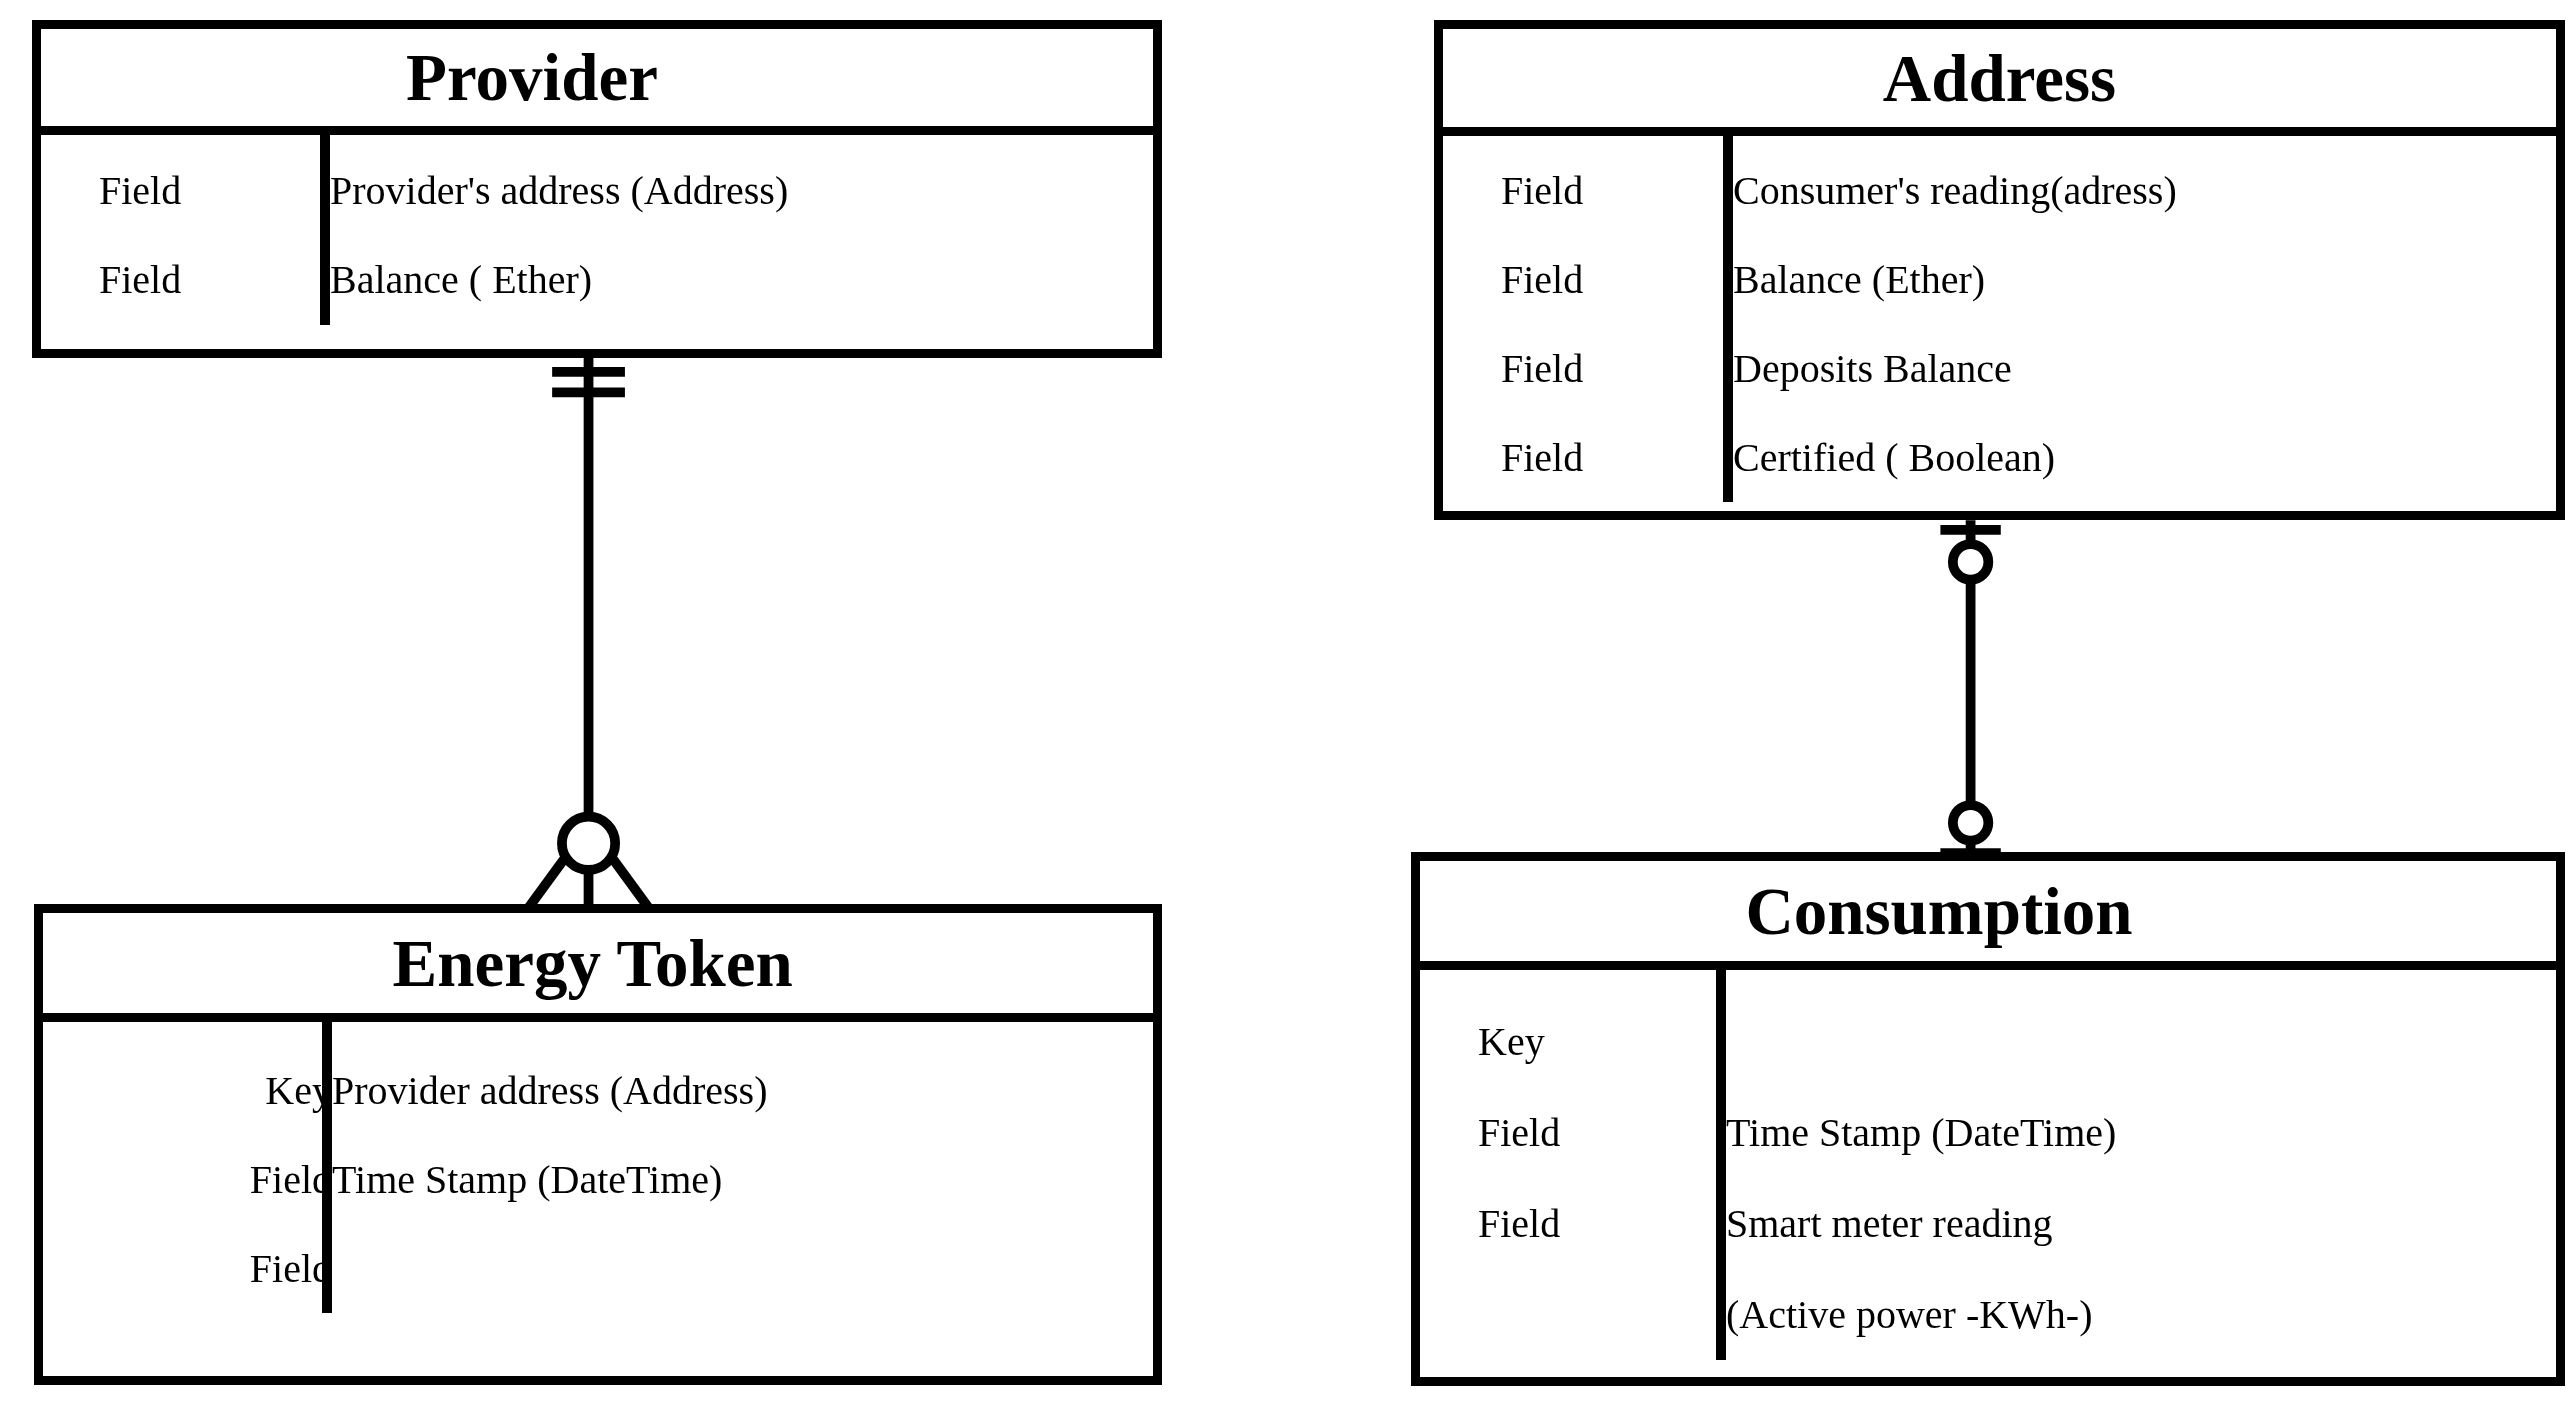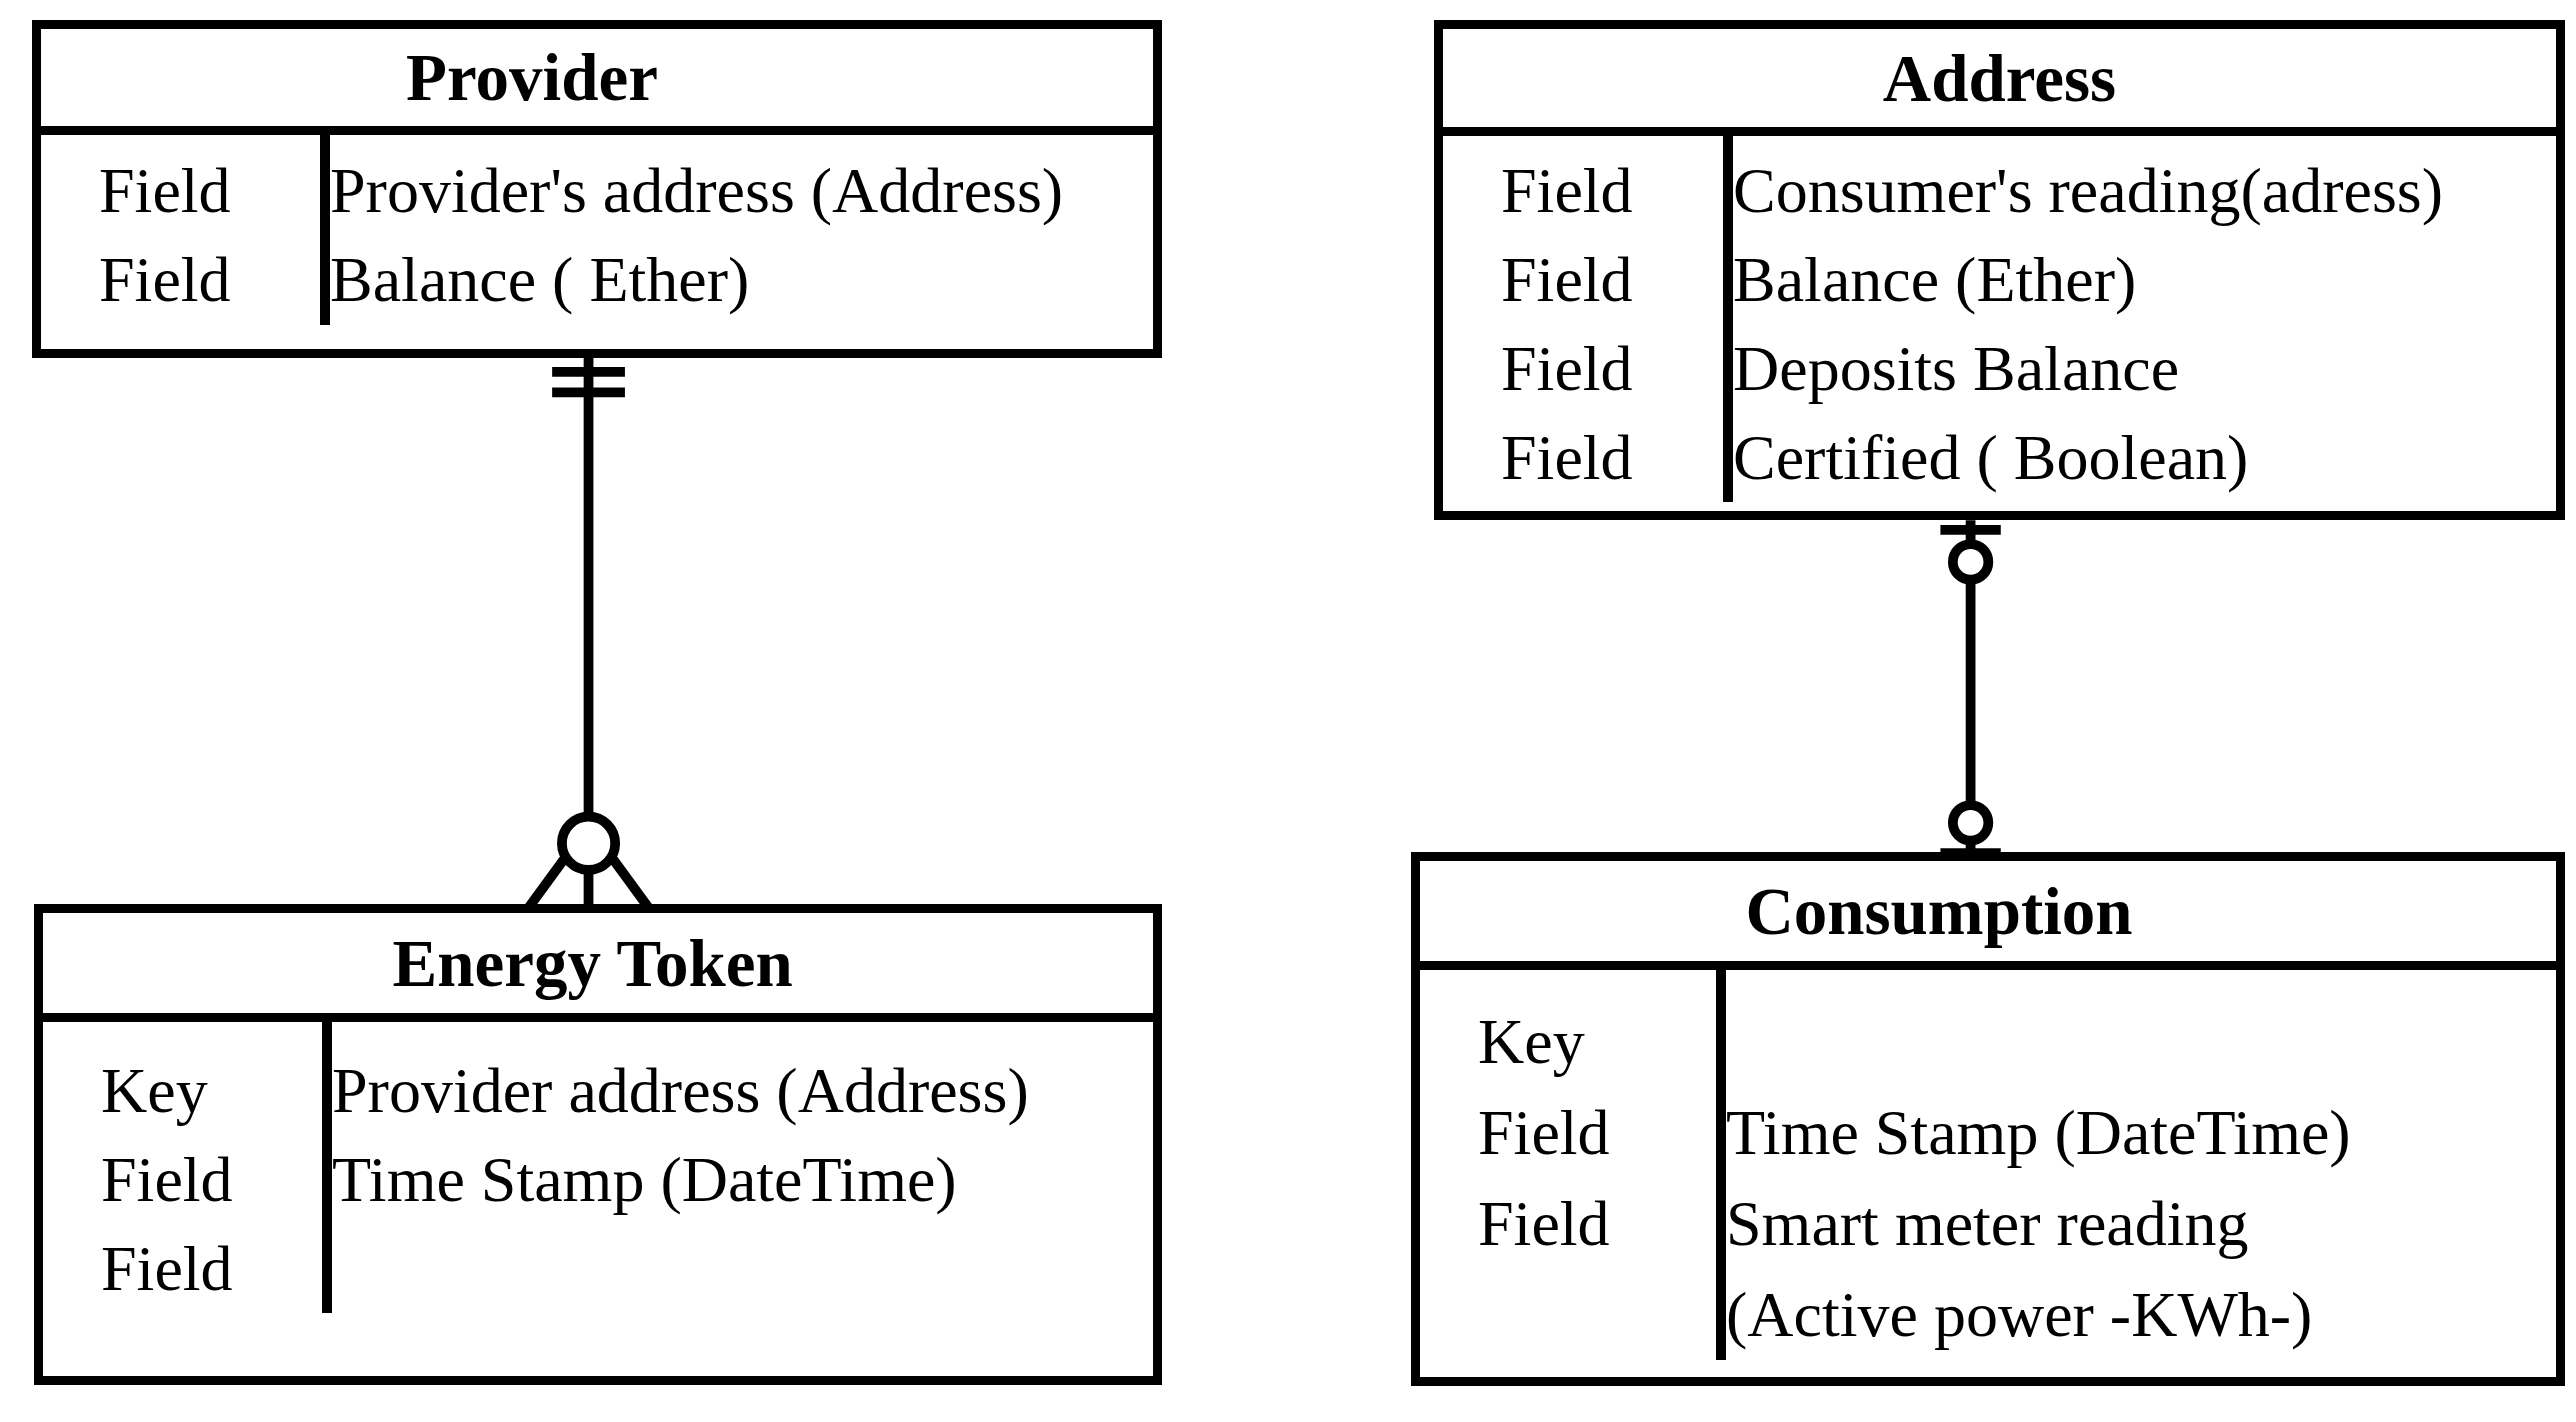--- a/index.html
+++ b/index.html
@@ -14,21 +14,21 @@
     display:flex;align-items:center;justify-content:center;
     border-bottom:9.8px solid #000;box-sizing:border-box;
     font-weight:bold;font-size:67px;line-height:1;white-space:nowrap;
   }
   .entity-title .t{display:inline-block;}
   .entity-body{position:relative;box-sizing:border-box;height:auto;}
   .coldiv{
     position:absolute;top:0;bottom:0;width:9.8px;background:#000;
     left:calc(var(--kw) - 9.8px);
   }
-  .frow{display:flex;align-items:center;font-size:64px;line-height:1;white-space:nowrap;}
+  .frow{display:flex;align-items:center;font-size:40px;line-height:1;white-space:nowrap;}
   .kind{flex:none;width:var(--kw);padding-left:58px;box-sizing:border-box;}
   .val{}
   svg.overlay{position:absolute;left:0;top:0;pointer-events:none;}
   .st{stroke:#000;stroke-width:11;fill:none;}
   .circ{fill:#fff;stroke:#000;stroke-width:11;}
 </style>
 </head>
 <body>
 
 <svg class="overlay" width="2576" height="1422" viewBox="0 0 2902 1602">
@@ -92,21 +92,21 @@
       <span class="kind">Field</span>
       <span class="val">Deposits Balance</span>
     </div>
     <div class="frow" style="height:89px;">
       <span class="kind">Field</span>
       <span class="val">Certified ( Boolean)</span>
     </div>
   </div>
 </div>
 
-<div class="entity" style="left:34px;top:904px;width:1128px;height:481px;--kw:289px;">
+<div class="entity" style="left:34px;top:904px;width:1128px;height:481px;text-align:right;--kw:289px;">
   <div class="entity-title" style="height:109px;">
     <span class="t" style="transform:translateX(-5.3px);">Energy Token</span>
   </div>
   <div class="entity-body" style="padding-top:24px;">
     <div class="coldiv"></div>
     <div class="frow" style="height:89px;">
       <span class="kind">Key</span>
       <span class="val">Provider address (Address)</span>
     </div>
     <div class="frow" style="height:89px;">

